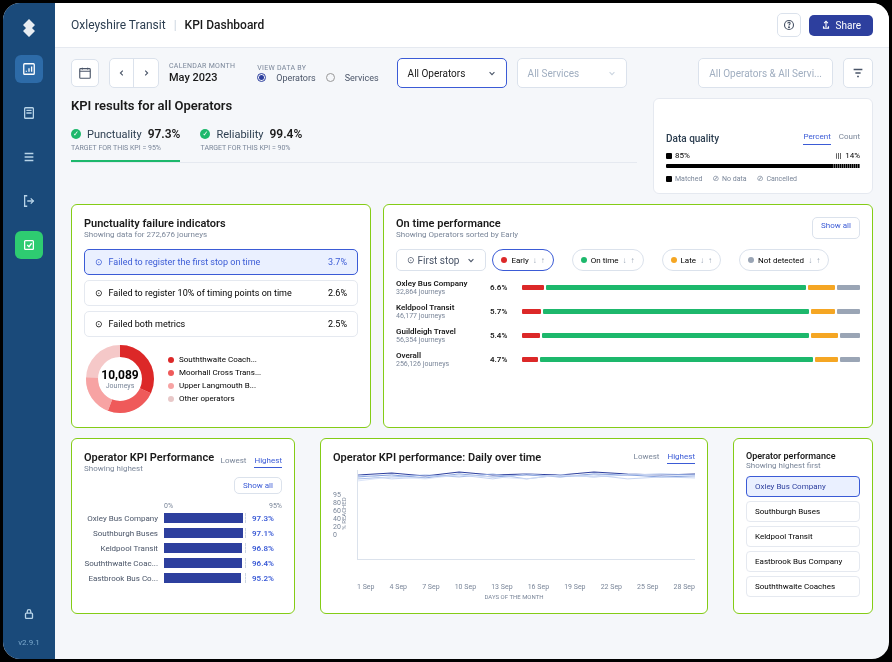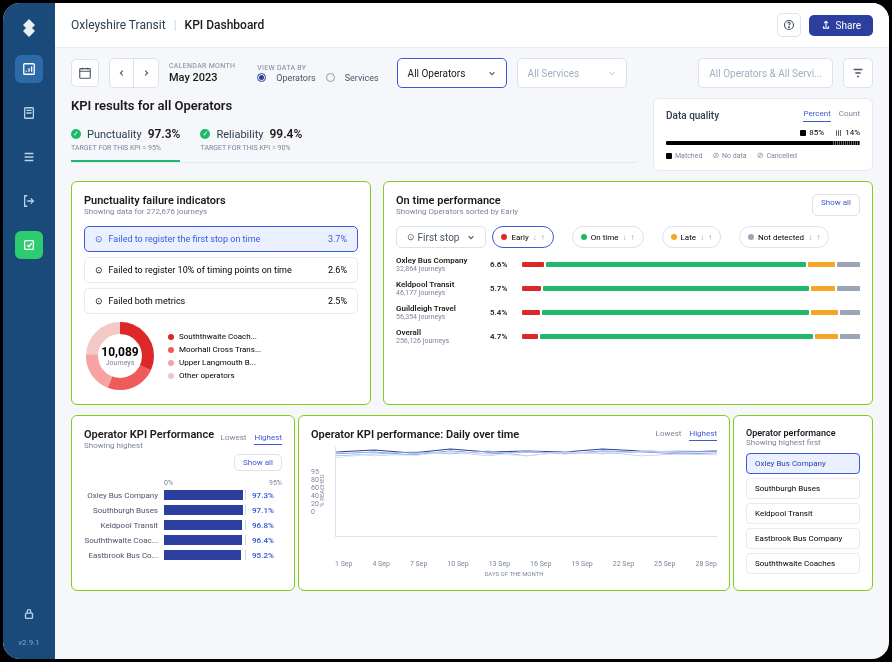--- a/index.html
+++ b/index.html
@@ -42,26 +42,26 @@
 .section-title { font-size:13px; font-weight:600; color:#1a1a1a; margin-bottom:6px;}
 .tabs { display:flex; border-bottom:1px solid #e5e9f0; gap:20px;}
 .tab { padding:8px 0; display:flex; flex-direction:column; gap:3px; border-bottom:2px solid transparent;}
 .tab.active { border-bottom-color:#1db86c;}
 .tab-top { display:flex; align-items:center; gap:6px;}
 .tab-name { font-size:11px; color:#2c3e50;}
 .tab-val { font-size:12px; font-weight:600; color:#1a1a1a;}
 .tab-sub { font-size:7px; color:#7a8699; text-transform:uppercase;}
 .check { width:10px; height:10px; background:#1db86c; border-radius:50%; color:#fff; display:flex; align-items:center; justify-content:center; font-size:7px;}
 .dq-card { width:220px; background:#fff; border:1px solid #e5e9f0; border-radius:6px; padding:10px 12px;}
-.dq-head { display:flex; justify-content:space-between; align-items:center; margin-bottom:6px;}
+.dq-head { display:flex; justify-content:space-between; align-items:center; margin-bottom:6px;margin-top:23px;}
 .dq-title { font-size:10px; font-weight:500; color:#2c3e50;}
 .dq-tabs { display:flex; gap:8px; font-size:8px;}
 .dq-tab { color:#7a8699; padding-bottom:3px; cursor:pointer;}
 .dq-tab.active { color:#3b5bd6; border-bottom:1px solid #3b5bd6;}
-.dq-stats { display:flex; justify-content:flex-end; gap:12px; font-size:8px; margin-bottom:4px;}
+.dq-stats { display:flex; justify-content:space-between; gap:12px; font-size:8px; margin-bottom:4px;}
 .dq-stat { display:flex; align-items:center; gap:3px;}
 .sq { width:6px; height:6px; border-radius:1px;}
 .dq-bar { height:4px; background:#000; border-radius:1px; position:relative; margin-bottom:6px;}
 .dq-bar::after{ content:''; position:absolute; right:0; width:14%; height:100%; background:repeating-linear-gradient(90deg,#666,#666 1px,transparent 1px,transparent 2px);}
 .dq-legend { display:flex; gap:10px; font-size:7px; color:#7a8699;}
 .dq-leg { display:flex; align-items:center; gap:3px;}
 .cards-row { display:flex; gap:12px;}
 .card { background:#fff; border:1px solid #84cc16; border-radius:6px; padding:12px;}
 .card-head { margin-bottom:10px;}
 .card-title { font-size:11px; font-weight:600; color:#1a1a1a;}
@@ -83,21 +83,21 @@
 .pill { border:1px solid #dbe2ec; border-radius:12px; padding:3px 8px; font-size:8px; display:flex; align-items:center; gap:4px; cursor:pointer;}
 .pill.active { border-color:#3b5bd6;}
 .otp-row { display:flex; align-items:center; gap:8px; margin-bottom:7px;}
 .otp-label { width:86px;}
 .otp-label .nm { font-size:8px; font-weight:600; color:#1a1a1a;}
 .otp-label .sub { font-size:7px; color:#7a8699;}
 .otp-pct { font-size:8px; font-weight:600; color:#1a1a1a; width:24px;}
 .otp-bar { flex:1; height:5px; display:flex; gap:2px;}
 .seg { height:100%; border-radius:1px;}
 .showall { margin-left:auto; border:1px solid #dbe2ec; border-radius:5px; padding:3px 8px; font-size:8px; color:#3b5bd6; cursor:pointer;}
-.perf-row { display:flex; gap:3px;}
+.perf-row { display:flex; gap:25px;}
 .perf-left { width:224px;}
 .perf-head { display:flex; justify-content:space-between; align-items:center;}
 .sort-tabs { display:flex; gap:8px; font-size:8px;}
 .sort-tab { color:#7a8699; cursor:pointer; padding-bottom:2px;}
 .sort-tab.active { color:#3b5bd6; border-bottom:1px solid #3b5bd6;}
 .barchart { margin-top:8px; }
 .bar-axis { display:flex; justify-content:space-between; font-size:7px; color:#7a8699; margin-left:80px; margin-bottom:3px;}
 .bar-row { display:flex; align-items:center; gap:6px; margin-bottom:5px;}
 .bar-name { width:74px; font-size:8px; color:#4a5568; text-align:right;}
 .bar-track { flex:1; height:10px; position:relative; border-right:1px dashed #cbd5e0;}

